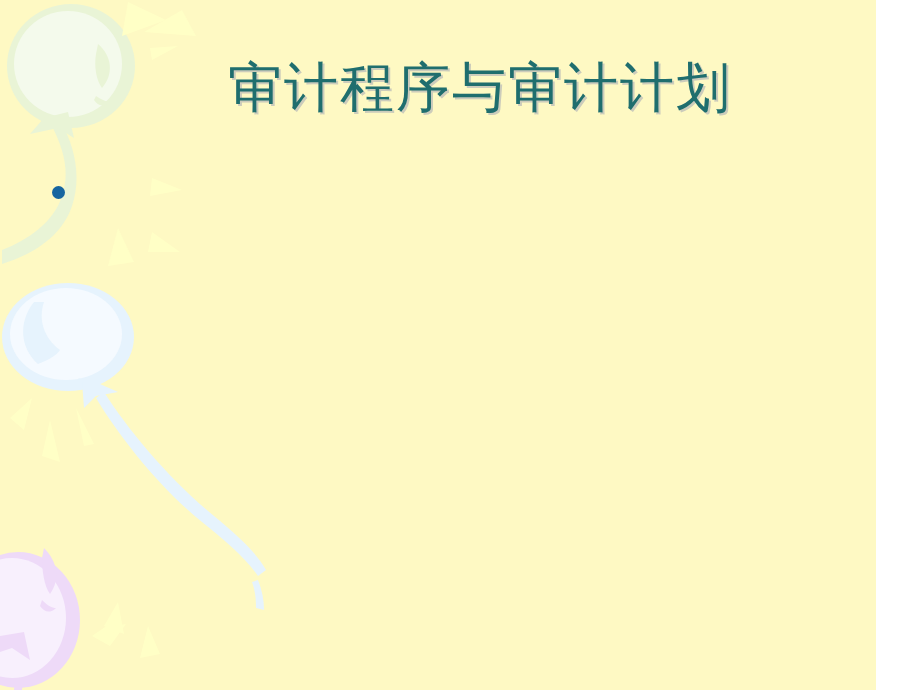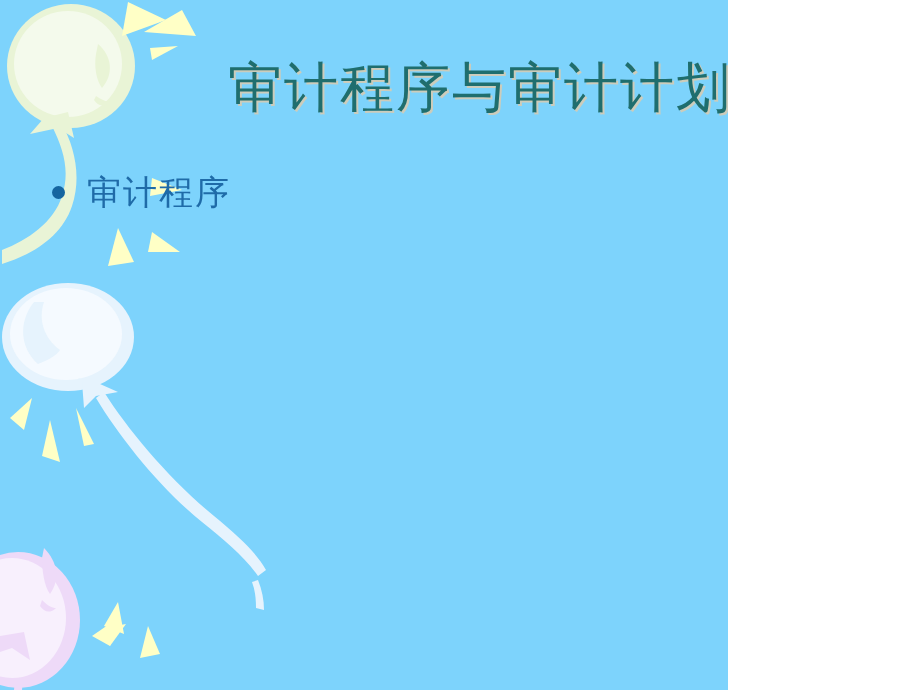--- a/index.html
+++ b/index.html
@@ -7,23 +7,23 @@
     margin: 0;
     padding: 0;
     background: #ffffff;
   }
   body {
     font-family: "DejaVu Sans", "Liberation Sans", sans-serif;
   }
 
   #slide {
     position: relative;
-    width: 728px;
+    width: 876px;
     height: 690px;
-    background: #7dd3fc;
+    background: #fef9c3;
     overflow: hidden;
   }
 
   
   #decor {
     position: absolute;
     left: 0;
     top: 0;
     width: 920px;
     height: 690px;
@@ -157,17 +157,16 @@
     </g>
   </svg>
 
   <div class="title-block">
     <span class="title-text">审计程序与审计计划</span>
   </div>
 
   <ul class="bullet-list">
     <li class="bullet-item">
       <span class="bullet-marker"></span>
-      <span class="bullet-label">审计程序</span>
     </li>
   </ul>
 
 </div>
 
 </body></html>

